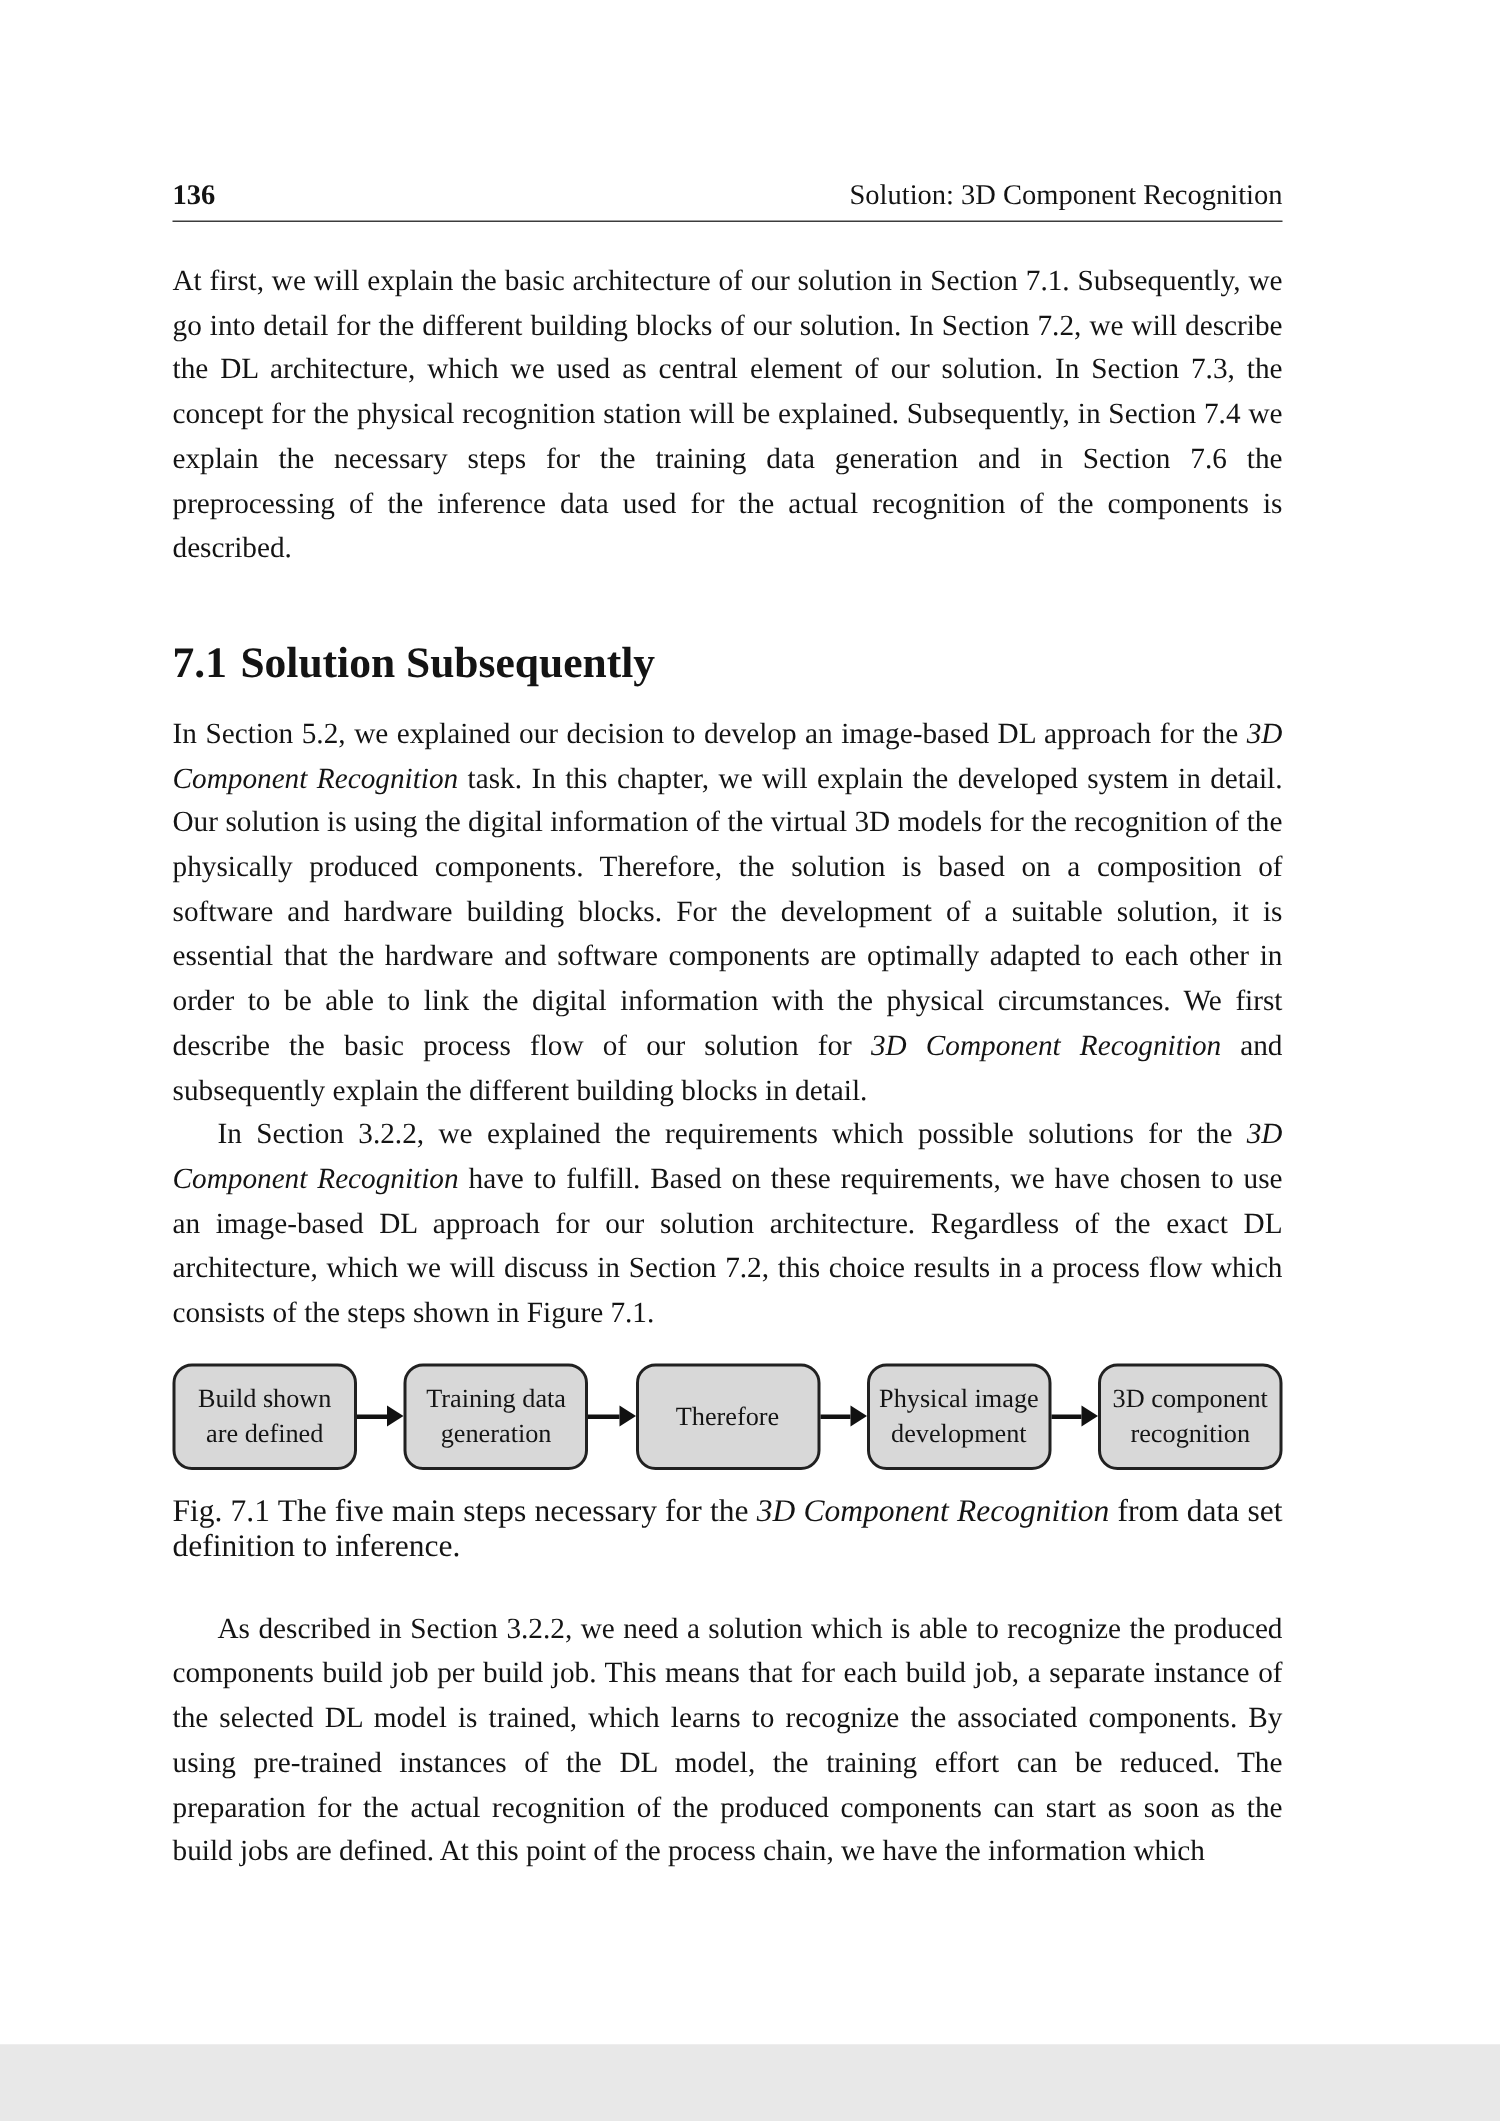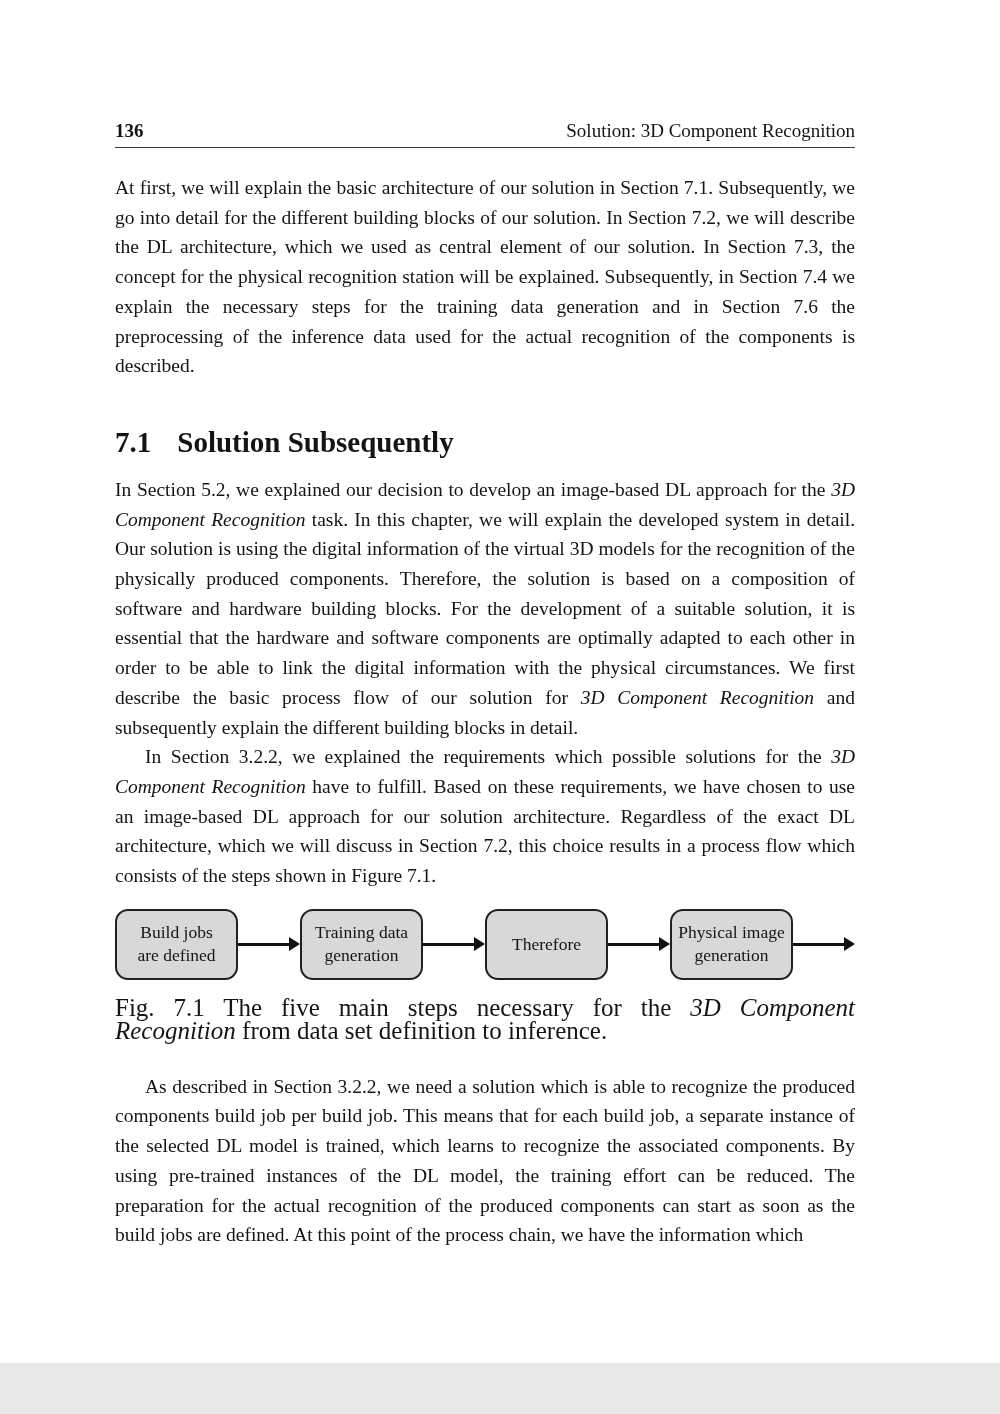--- a/index.html
+++ b/index.html
@@ -46,21 +46,21 @@
   .indent { text-indent: 30px; }
 
   .section-heading {
     margin-top: 44px;
     margin-bottom: 16px;
     font-size: 29px;
     line-height: 34px;
     font-weight: bold;
     display: block;
   }
-  .sec-num { display: inline-block; margin-right: 26px; }
+  .sec-num { display: inline-block; margin-right: 9px; }
 
   .flow-figure { margin-top: 18px; }
   .flow-row {
     display: flex;
     align-items: center;
     width: 100%;
   }
   .flow-box {
     flex: 0 0 123px;
     height: 71px;
@@ -89,21 +89,21 @@
     background: var(--arrow, #111111);
   }
   .flow-arrow .head {
     width: 0; height: 0;
     border-top: 7px solid transparent;
     border-bottom: 7px solid transparent;
     border-left: 11px solid var(--arrow, #111111);
   }
   .fig-caption {
     margin-top: 16px;
-    font-size: 25px;
+    font-size: 21px;
     line-height: 23.5px;
     text-align: justify;
   }
   .fig-caption em { font-style: italic; }
   .after-par { margin-top: 29px; }
 </style>
 </head>
 <body>
 
 <div class="page">
@@ -119,21 +119,21 @@
     <span class="sec-num">7.1</span><span class="sec-title">Solution Subsequently</span>
   </h1>
 
   <p class="body-par"><span>In Section 5.2, we explained our decision to develop an image-based DL approach for the </span><em>3D Component Recognition</em><span> task. In this chapter, we will explain the developed system in detail. Our solution is using the digital information of the virtual 3D models for the recognition of the physically produced components. Therefore, the solution is based on a composition of software and hardware building blocks. For the development of a suitable solution, it is essential that the hardware and software components are optimally adapted to each other in order to be able to link the digital information with the physical circumstances. We first describe the basic process flow of our solution for </span><em>3D Component Recognition</em><span> and subsequently explain the different building blocks in detail.</span></p>
 
   <p class="body-par indent"><span>In Section 3.2.2, we explained the requirements which possible solutions for the </span><em>3D Component Recognition</em><span> have to fulfill. Based on these requirements, we have chosen to use an image-based DL approach for our solution architecture. Regardless of the exact DL architecture, which we will discuss in Section 7.2, this choice results in a process flow which consists of the steps shown in Figure 7.1.</span></p>
 
   <figure class="flow-figure">
     <div class="flow-row">
       <div class="flow-box">
-        <span>Build jobs
+        <span>Build shown
 are defined</span>
       </div>
       <div class="flow-arrow">
         <span class="shaft"></span>
         <span class="head"></span>
       </div>
       <div class="flow-box">
         <span>Training data
 generation</span>
       </div>
@@ -143,25 +143,29 @@
       </div>
       <div class="flow-box">
         <span>Therefore</span>
       </div>
       <div class="flow-arrow">
         <span class="shaft"></span>
         <span class="head"></span>
       </div>
       <div class="flow-box">
         <span>Physical image
-generation</span>
+development</span>
       </div>
       <div class="flow-arrow">
         <span class="shaft"></span>
         <span class="head"></span>
+      </div>
+      <div class="flow-box">
+        <span>3D component
+recognition</span>
       </div>
     </div>
     <figcaption class="fig-caption"><span>Fig. 7.1 The five main steps necessary for the </span><em>3D Component Recognition</em><span> from data set definition to inference.</span></figcaption>
   </figure>
 
   <p class="body-par indent after-par"><span>As described in Section 3.2.2, we need a solution which is able to recognize the produced components build job per build job. This means that for each build job, a separate instance of the selected DL model is trained, which learns to recognize the associated components. By using pre-trained instances of the DL model, the training effort can be reduced. The preparation for the actual recognition of the produced components can start as soon as the build jobs are defined. At this point of the process chain, we have the information which</span></p>
 
 </div>
 
 </body></html>

